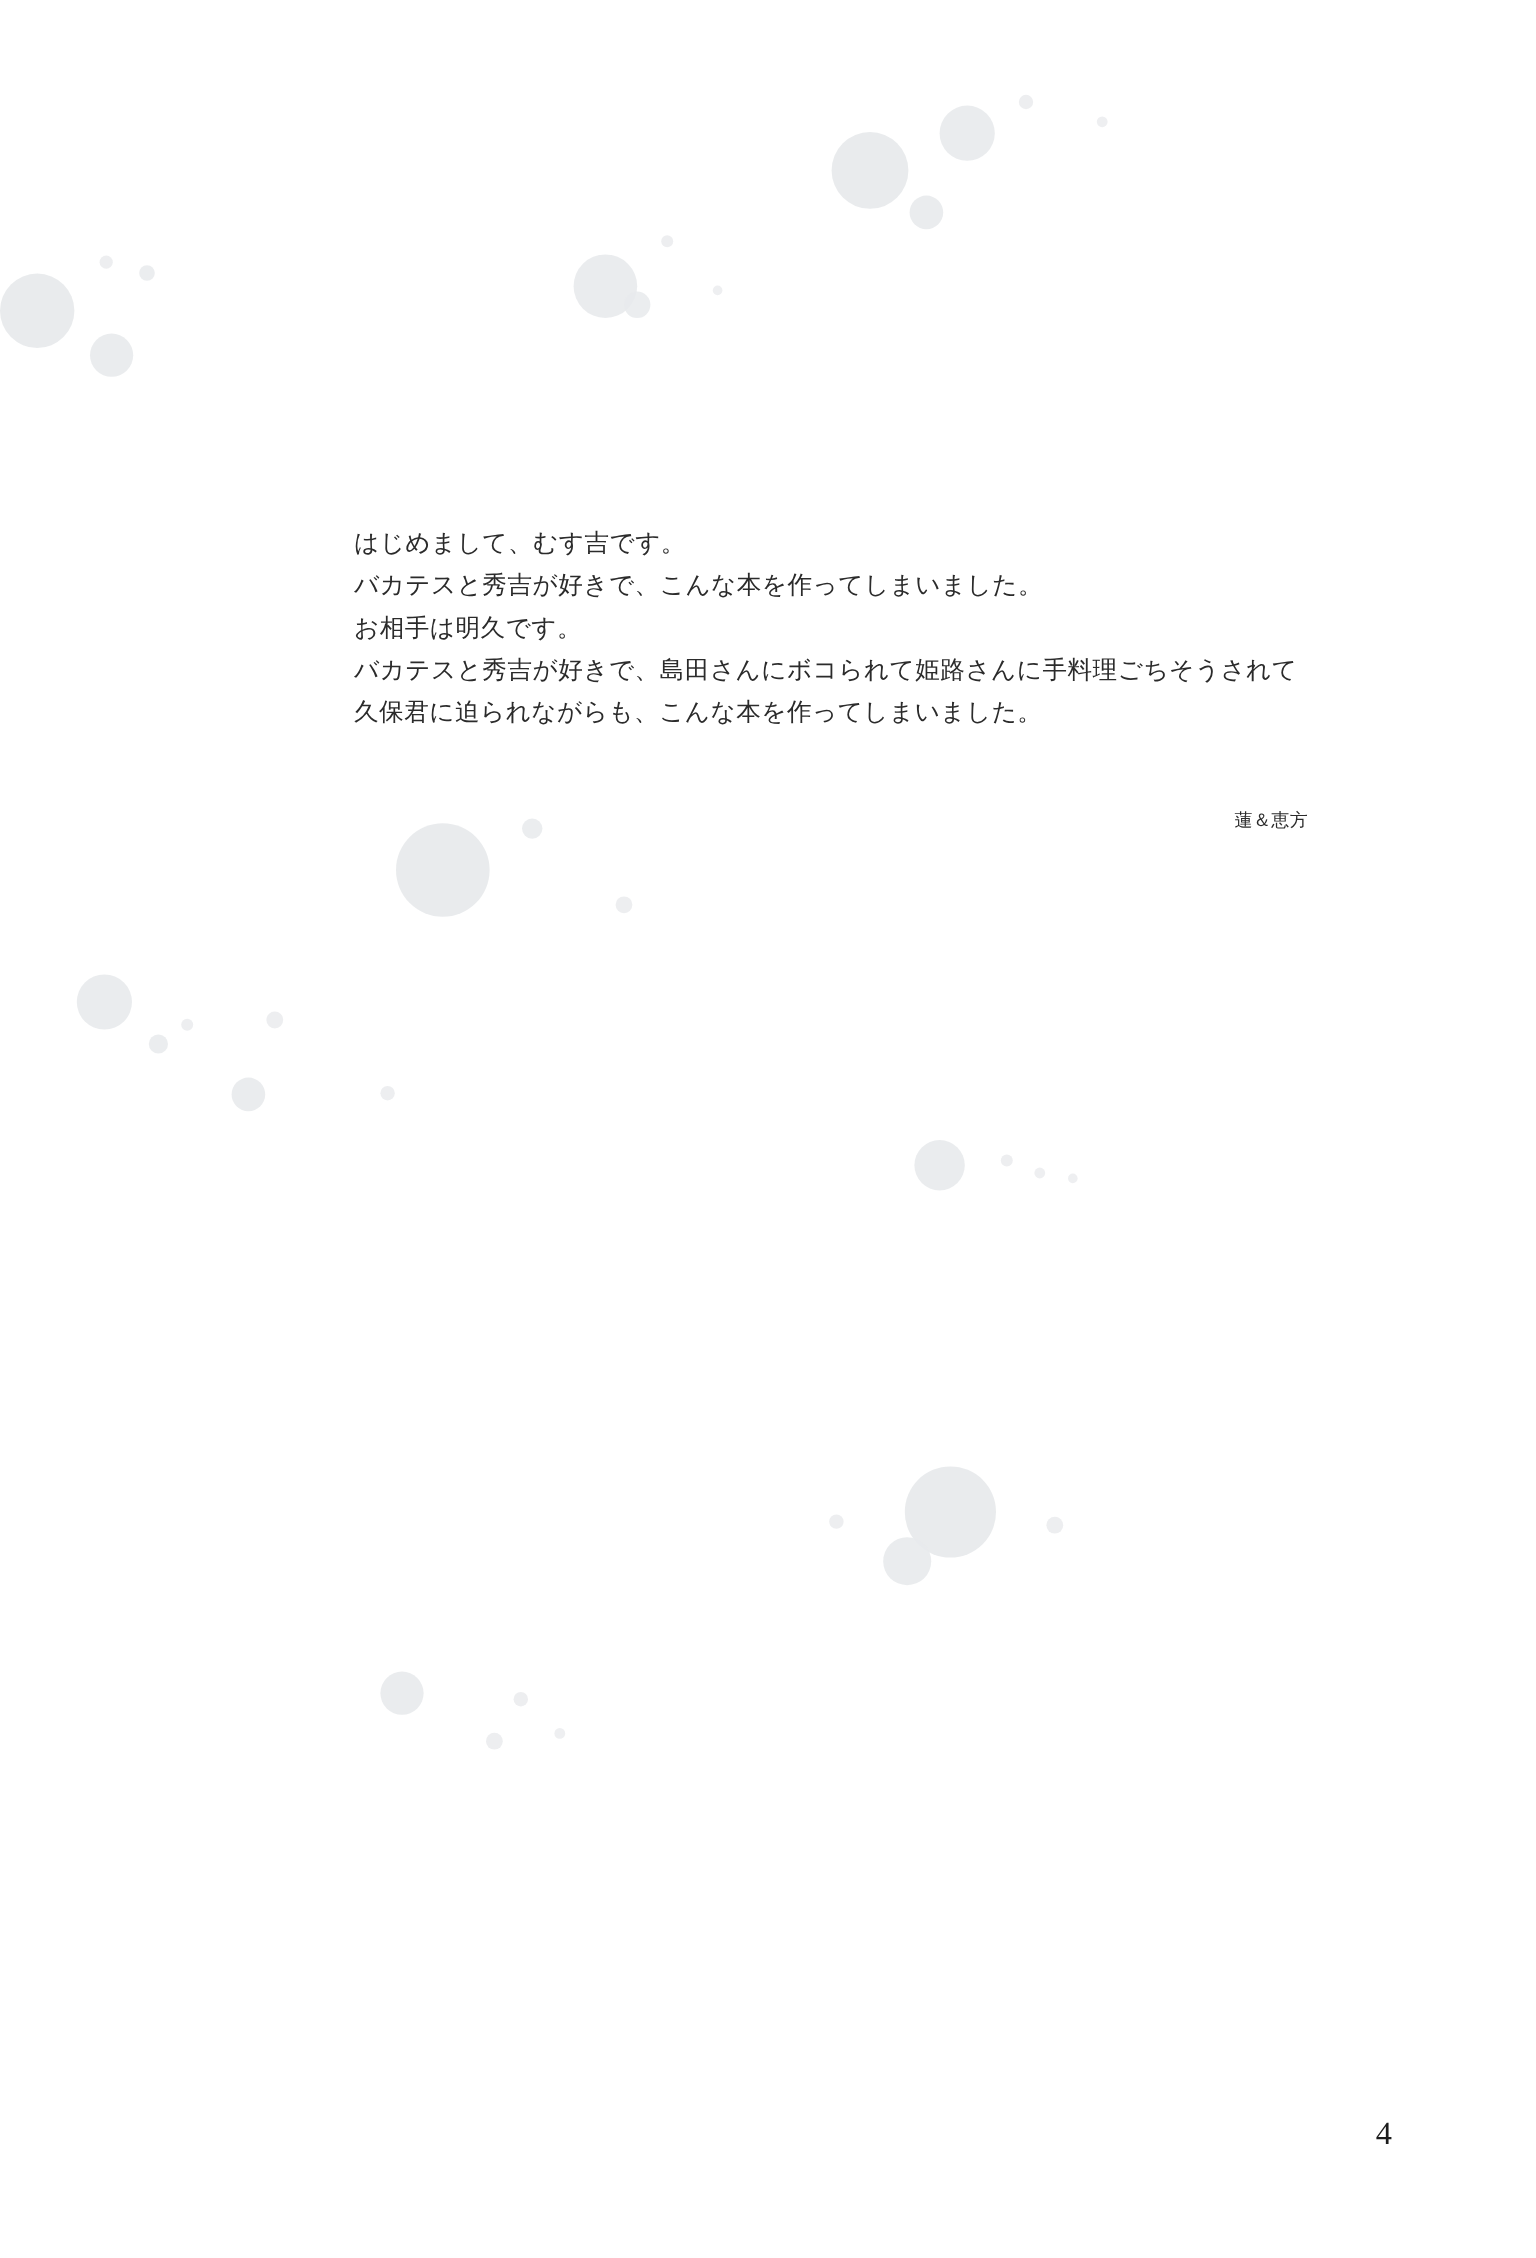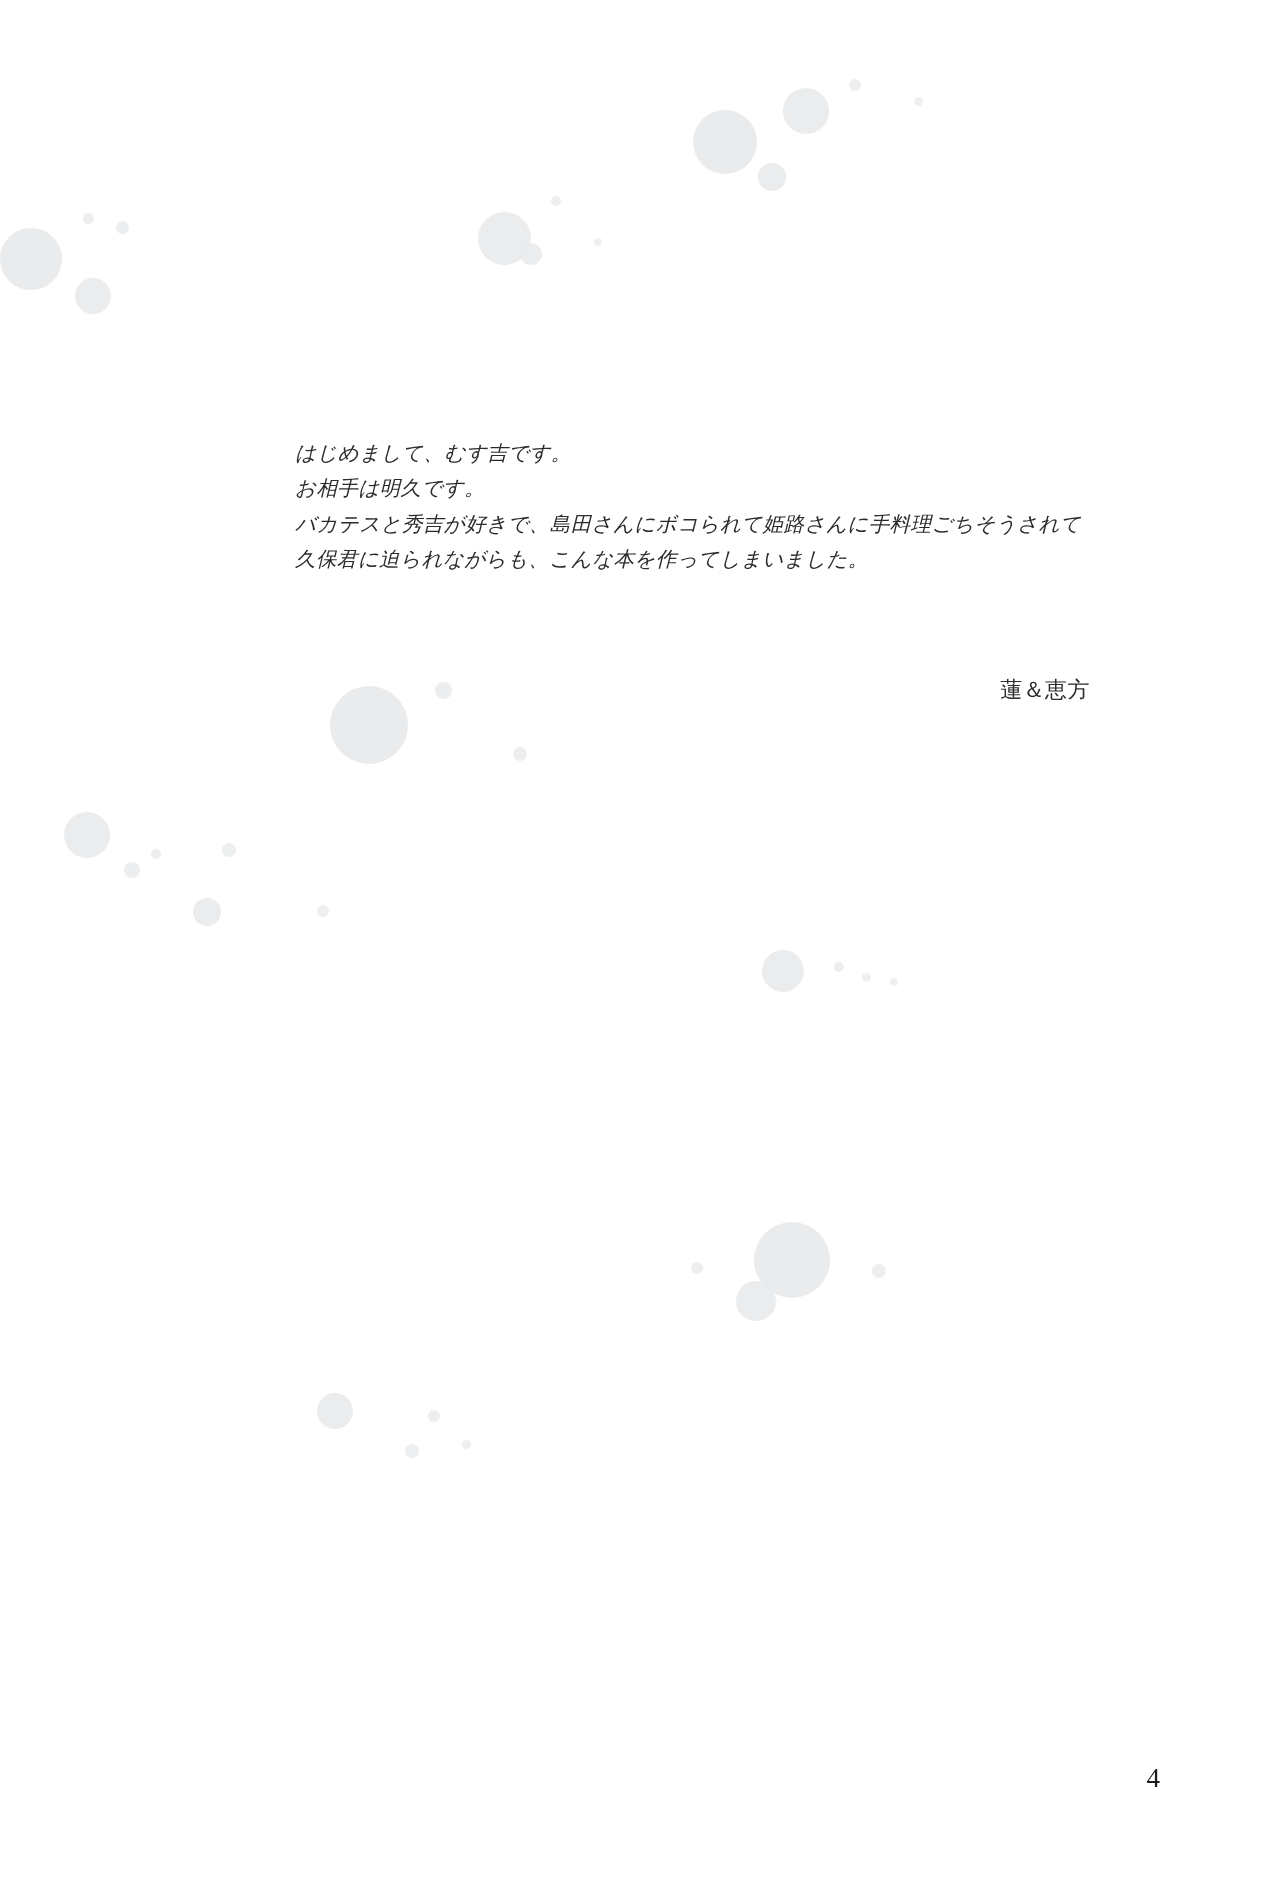--- a/index.html
+++ b/index.html
@@ -25,37 +25,36 @@
   .bubble {
     position: absolute;
     border-radius: 50%;
     background: #e8eaec;
   }
   .afterword {
     position: absolute;
     left: 295px;
     top: 435px;
     width: 830px;
-    font-style: italic;
   }
   .afterword p {
     margin: 0;
     font-size: 20.5px;
     line-height: 1.72;
     color: #2b2b2b;
     letter-spacing: 0.02em;
     white-space: nowrap;
   }
   .signature {
     position: absolute;
     left: 295px;
     top: 672px;
     width: 795px;
     text-align: right;
-    font-size: 22px;
+    font-size: 15px;
     line-height: 1.6;
     color: #2b2b2b;
     letter-spacing: 0.02em;
   }
   .page-number {
     position: absolute;
     right: 120px;
     bottom: 88px;
     font-size: 27px;
     color: #1c1c1c;
@@ -99,20 +98,21 @@
       <div class="bubble" style="left: 691px; top: 1262px; width: 12px; height: 12px; background: rgb(232, 234, 236); opacity: 0.8;"></div>
       <div class="bubble" style="left: 872px; top: 1264px; width: 14px; height: 14px; background: rgb(232, 234, 236); opacity: 0.8;"></div>
       <div class="bubble" style="left: 317px; top: 1393px; width: 36px; height: 36px; background: rgb(232, 234, 236); opacity: 0.9;"></div>
       <div class="bubble" style="left: 428px; top: 1410px; width: 12px; height: 12px; background: rgb(232, 234, 236); opacity: 0.8;"></div>
       <div class="bubble" style="left: 405px; top: 1444px; width: 14px; height: 14px; background: rgb(232, 234, 236); opacity: 0.8;"></div>
       <div class="bubble" style="left: 462px; top: 1440px; width: 9px; height: 9px; background: rgb(232, 234, 236); opacity: 0.75;"></div>
     </div>
 
   <div class="afterword">
     <p>はじめまして、むす吉です。</p>
+    <p>バカテスと秀吉が好きで、こんな本を作ってしまいました。</p>
     <p>お相手は明久です。</p>
     <p>バカテスと秀吉が好きで、島田さんにボコられて姫路さんに手料理ごちそうされて</p>
     <p>久保君に迫られながらも、こんな本を作ってしまいました。</p>
   </div>
 
   <div class="signature">蓮＆恵方</div>
 
   <div class="page-number">4</div>
 
 </div>

